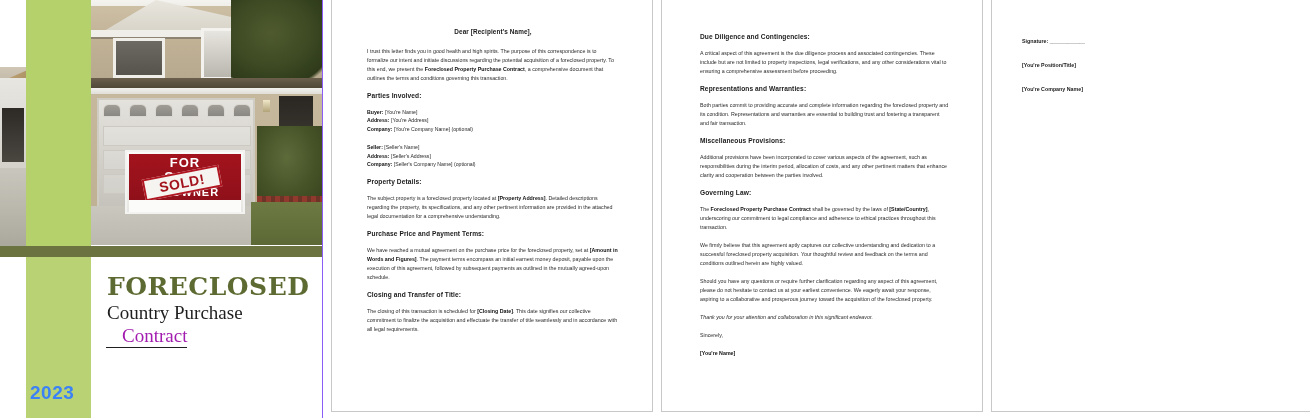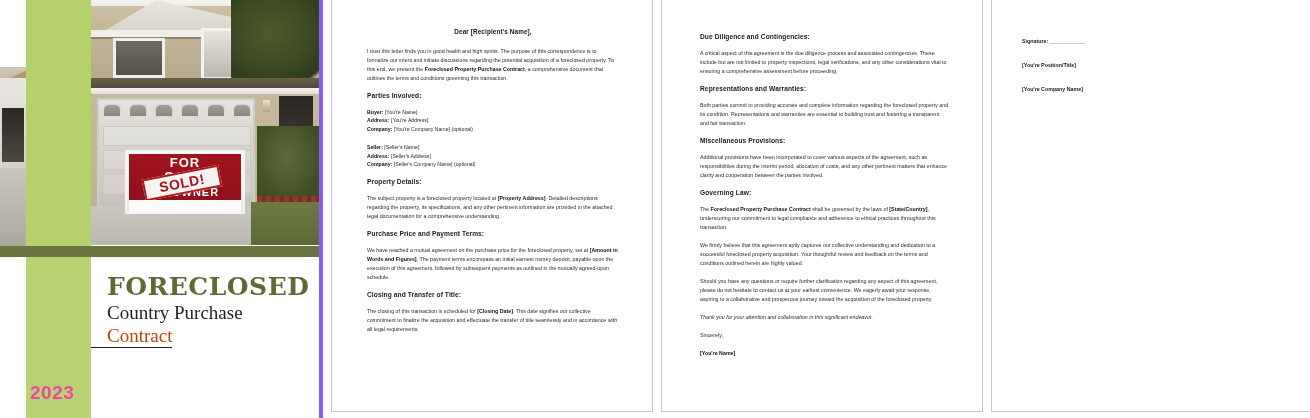--- a/index.html
+++ b/index.html
@@ -35,21 +35,21 @@
     border: 1px solid #c8c8c8;
     border-top: none;
     height: 412px;
   }
   .page-gap { flex: 0 0 auto; height: 418px; background: #ffffff; }
 
   
   #cover-page {
     width: 323px;
     height: 418px;
-    border-right: 4px solid #8b5cf6;
+    border-right: 1px solid #8b5cf6;
     background: #ffffff;
   }
   .cover-photo {
     position: absolute;
     left: 0; top: 0;
     width: 323px;
     height: 250px;
     overflow: hidden;
   }
   
@@ -259,35 +259,35 @@
     font-family: "Liberation Serif", serif;
     font-size: 19px;
     line-height: 23px;
     color: #1f1f1f;
     padding: 0 0 0 16px;
   }
   .cover-sub2 {
     font-family: "Liberation Serif", serif;
     font-size: 19px;
     line-height: 23px;
-    color: #c2410c;
+    color: #a21caf;
     padding: 0 0 0 16px;
     display: inline-block;
     border-bottom: 1px solid #1f1f1f;
-    margin-left: 0;
+    margin-left: 15px;
   }
   .cover-sub2-wrap { padding-left: 0; }
   .cover-year {
     position: absolute;
     left: 30px;
     bottom: 14px;
     font-family: "Liberation Sans", sans-serif;
     font-weight: bold;
     font-size: 19px;
-    color: #ec4899;
+    color: #3b82f6;
     z-index: 5;
     letter-spacing: 0.5px;
   }
 
   
   .page-inner {
     padding: 0;
     position: relative;
     height: 100%;
   }

